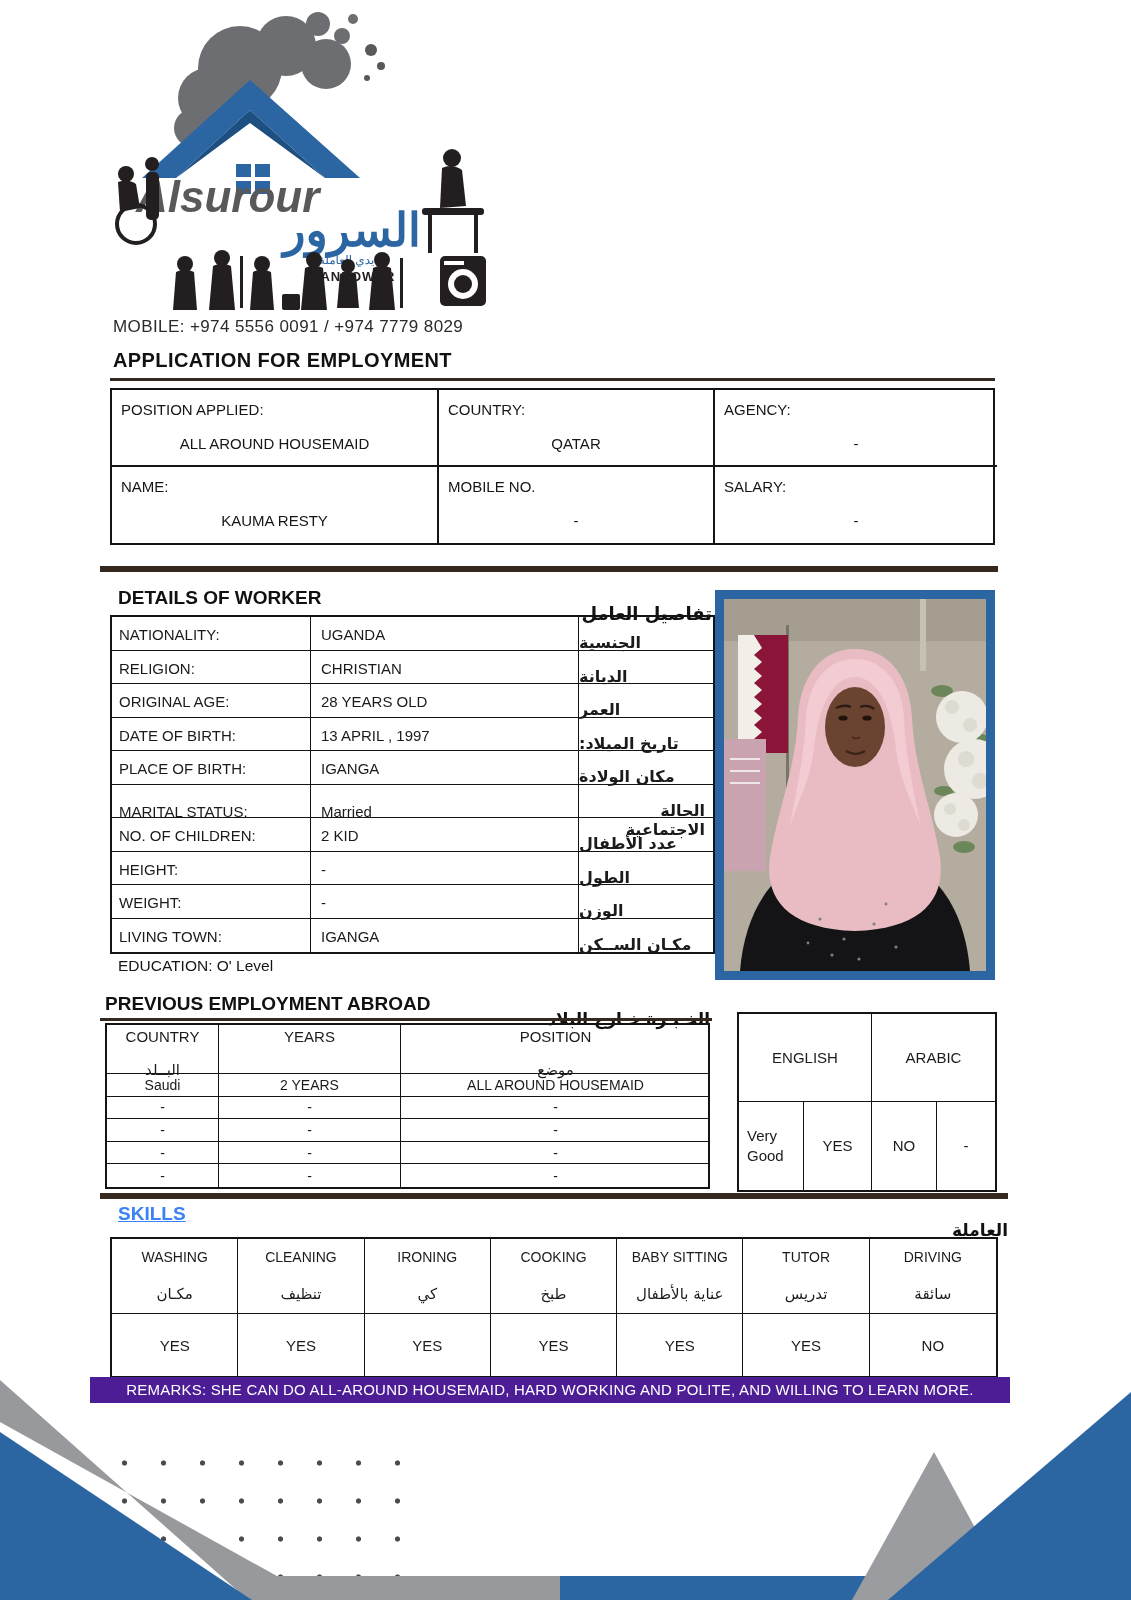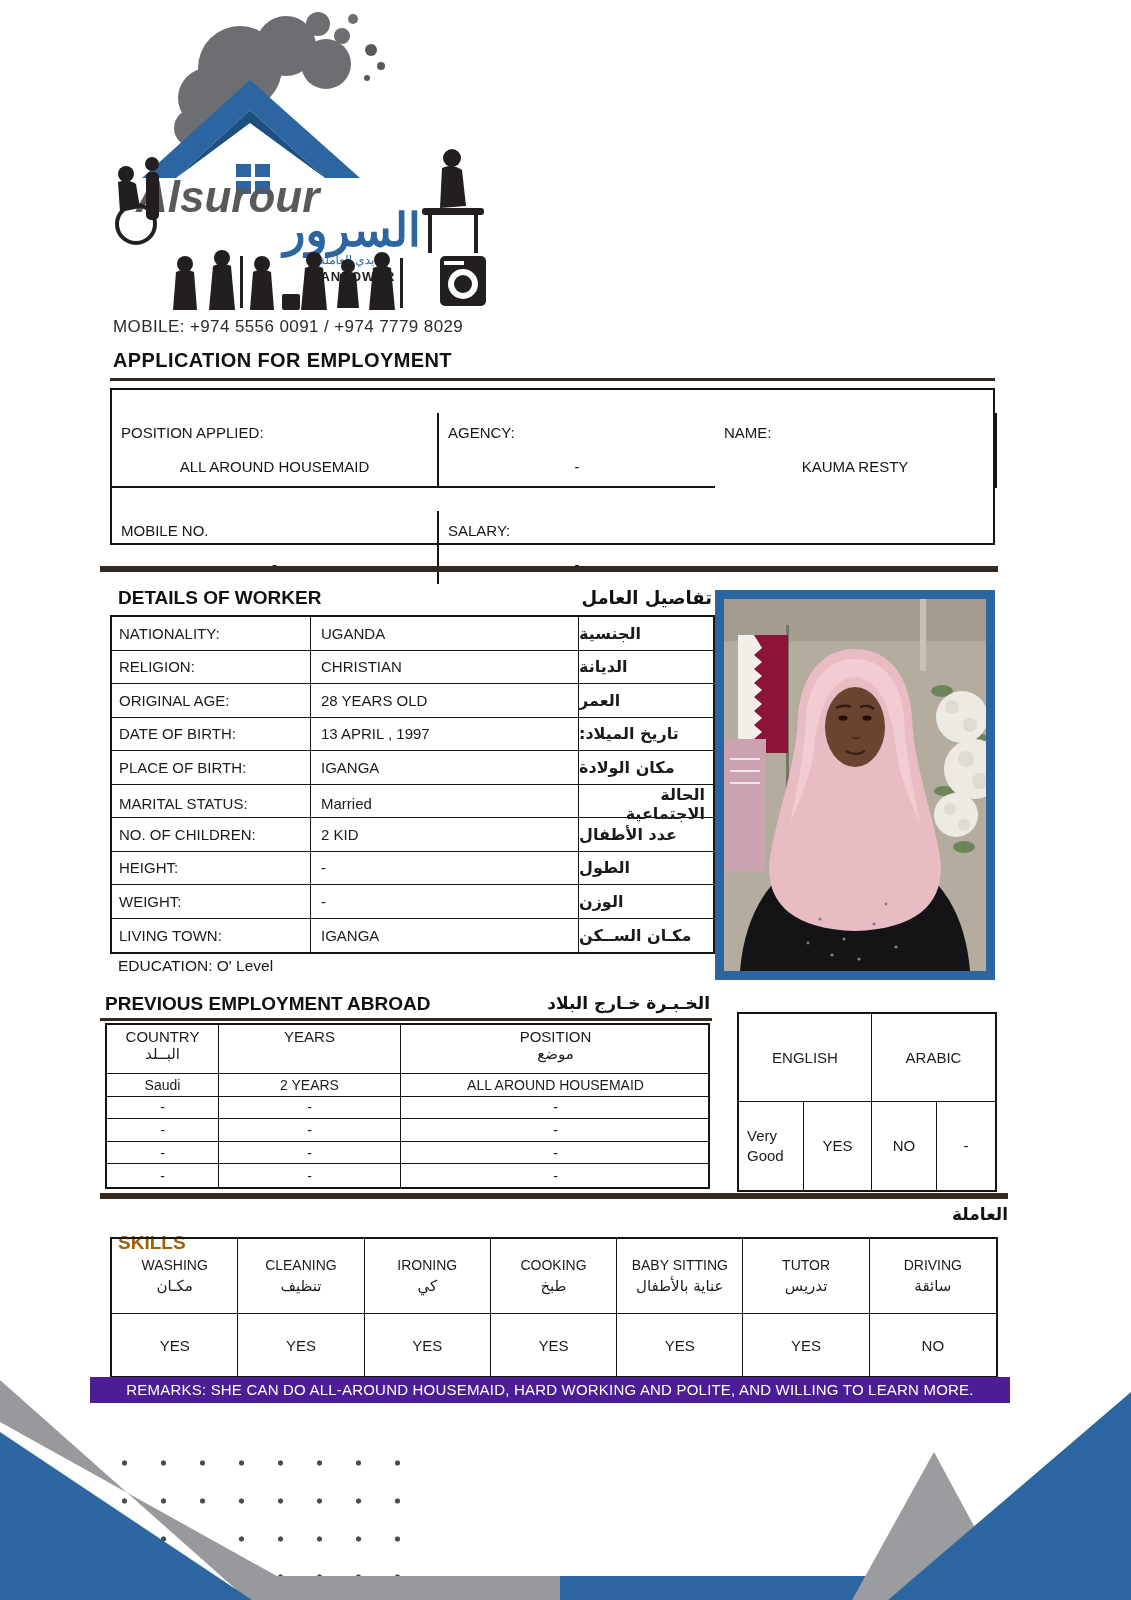--- a/index.html
+++ b/index.html
@@ -1,31 +1,31 @@
 <!DOCTYPE html>
 <html><head>
 <meta charset="utf-8">
 <style>
   * { margin:0; padding:0; box-sizing:border-box; }
   html,body { background:#ffffff; }
   body { font-family:"Liberation Sans", sans-serif; color:#1b1b1b; }
   .page { position:relative; width:1131px; height:1600px; background:#fff; margin:0 auto; overflow:hidden; }
   .abs { position:absolute; }
-  .ar { font-family:"DejaVu Sans", sans-serif; direction:rtl; }
+  .ar { font-family:"DejaVu Sans", sans-serif; direction:rtl;margin-top:16px; }
 
   
   .logo-wrap { left:90px; top:6px; width:400px; height:306px; }
   .mobile-line { left:113px; top:317px; font-size:17px; letter-spacing:.4px; color:#2b2b2b; }
   .page-title { left:113px; top:349px; font-size:20px; font-weight:bold; letter-spacing:.4px; color:#111; }
   .rule-title { left:110px; top:378px; width:885px; height:3px; background:#35281e; }
 
   
   .app-table { left:110px; top:388px; width:885px; height:157px; display:grid;
     grid-template-columns:327px 276px 282px; grid-template-rows:1fr 1fr; border:2px solid #141414; }
-  .app-cell { position:relative; border-right:2px solid #141414; border-bottom:2px solid #141414; padding:11px 9px;margin-top:23px; }
+  .app-cell { position:relative; border-right:2px solid #141414; border-bottom:2px solid #141414; padding:11px 9px; }
   .app-cell.lc { border-right:none; } .app-cell.lr { border-bottom:none; }
   .cell-label { font-size:15px; color:#161616; }
   .cell-value { margin-top:17px; text-align:center; font-size:15px; color:#161616; }
 
   .thick-rule1 { left:100px; top:566px; width:898px; height:6px; background:#35281e; }
 
   
   .details-title { left:118px; top:587px; font-size:19px; font-weight:bold; color:#111; }
   .details-title-ar { left:460px; top:587px; width:252px; text-align:right; font-size:18px; font-weight:bold; color:#111; }
   .details-table { left:110px; top:615px; width:605px; border:2px solid #141414; }
@@ -59,21 +59,21 @@
     grid-template-columns:65px 68px 65px 58px; grid-template-rows:88px 88px; border:2px solid #141414; }
   .lang-hcell { grid-column:span 2; border-right:1.5px solid #141414; border-bottom:1.5px solid #141414;
     display:flex; align-items:center; justify-content:center; font-size:15px; }
   .lang-hcell.lc { border-right:none; }
   .lang-cell { border-right:1.5px solid #141414; display:flex; align-items:center; justify-content:center; font-size:15px; text-align:center; line-height:1.35; }
   .lang-cell.lc { border-right:none; }
   .lang-cell.level { justify-content:flex-start; padding-left:8px; text-align:left; }
 
   
   .thick-rule2 { left:100px; top:1193px; width:908px; height:6px; background:#35281e; }
-  .skills-title { left:118px; top:1232px; font-size:19px; font-weight:bold; color:#a16207; }
+  .skills-title { left:118px; top:1203px; font-size:19px; font-weight:bold; color:#3b82f6;text-decoration:underline; }
   .skills-title-ar { left:850px; top:1204px; width:158px; text-align:right; font-size:17px; font-weight:bold; color:#111; }
   .skills-table { left:110px; top:1237px; width:888px; display:grid;
     grid-template-columns:repeat(7,1fr); grid-template-rows:75px 62px; border:2px solid #141414; }
   .sk-name { border-right:1.5px solid #141414; border-bottom:1.5px solid #141414;
     display:flex; flex-direction:column; align-items:center; justify-content:center; gap:4px; }
   .sk-name.lc, .sk-val.lc { border-right:none; }
   .sk-en { font-size:14px; } .sk-ar { font-size:15px; }
   .sk-val { border-right:1.5px solid #141414; display:flex; align-items:center; justify-content:center; font-size:15px; }
 
   
@@ -169,20 +169,24 @@
 
   <div class="abs mobile-line">MOBILE: +974 5556 0091 / +974 7779 8029</div>
   <div class="abs page-title">APPLICATION FOR EMPLOYMENT</div>
   <div class="abs rule-title"></div>
 
   <div class="abs app-table">
     <div class="app-cell">
       <div class="cell-label">POSITION APPLIED:</div>
       <div class="cell-value">ALL AROUND HOUSEMAID</div>
     </div>
+    <div class="app-cell">
+      <div class="cell-label">COUNTRY:</div>
+      <div class="cell-value">QATAR</div>
+    </div>
     <div class="app-cell lc">
       <div class="cell-label">AGENCY:</div>
       <div class="cell-value">-</div>
     </div>
     <div class="app-cell lr">
       <div class="cell-label">NAME:</div>
       <div class="cell-value">KAUMA RESTY</div>
     </div>
     <div class="app-cell lr">
       <div class="cell-label">MOBILE NO.</div>

